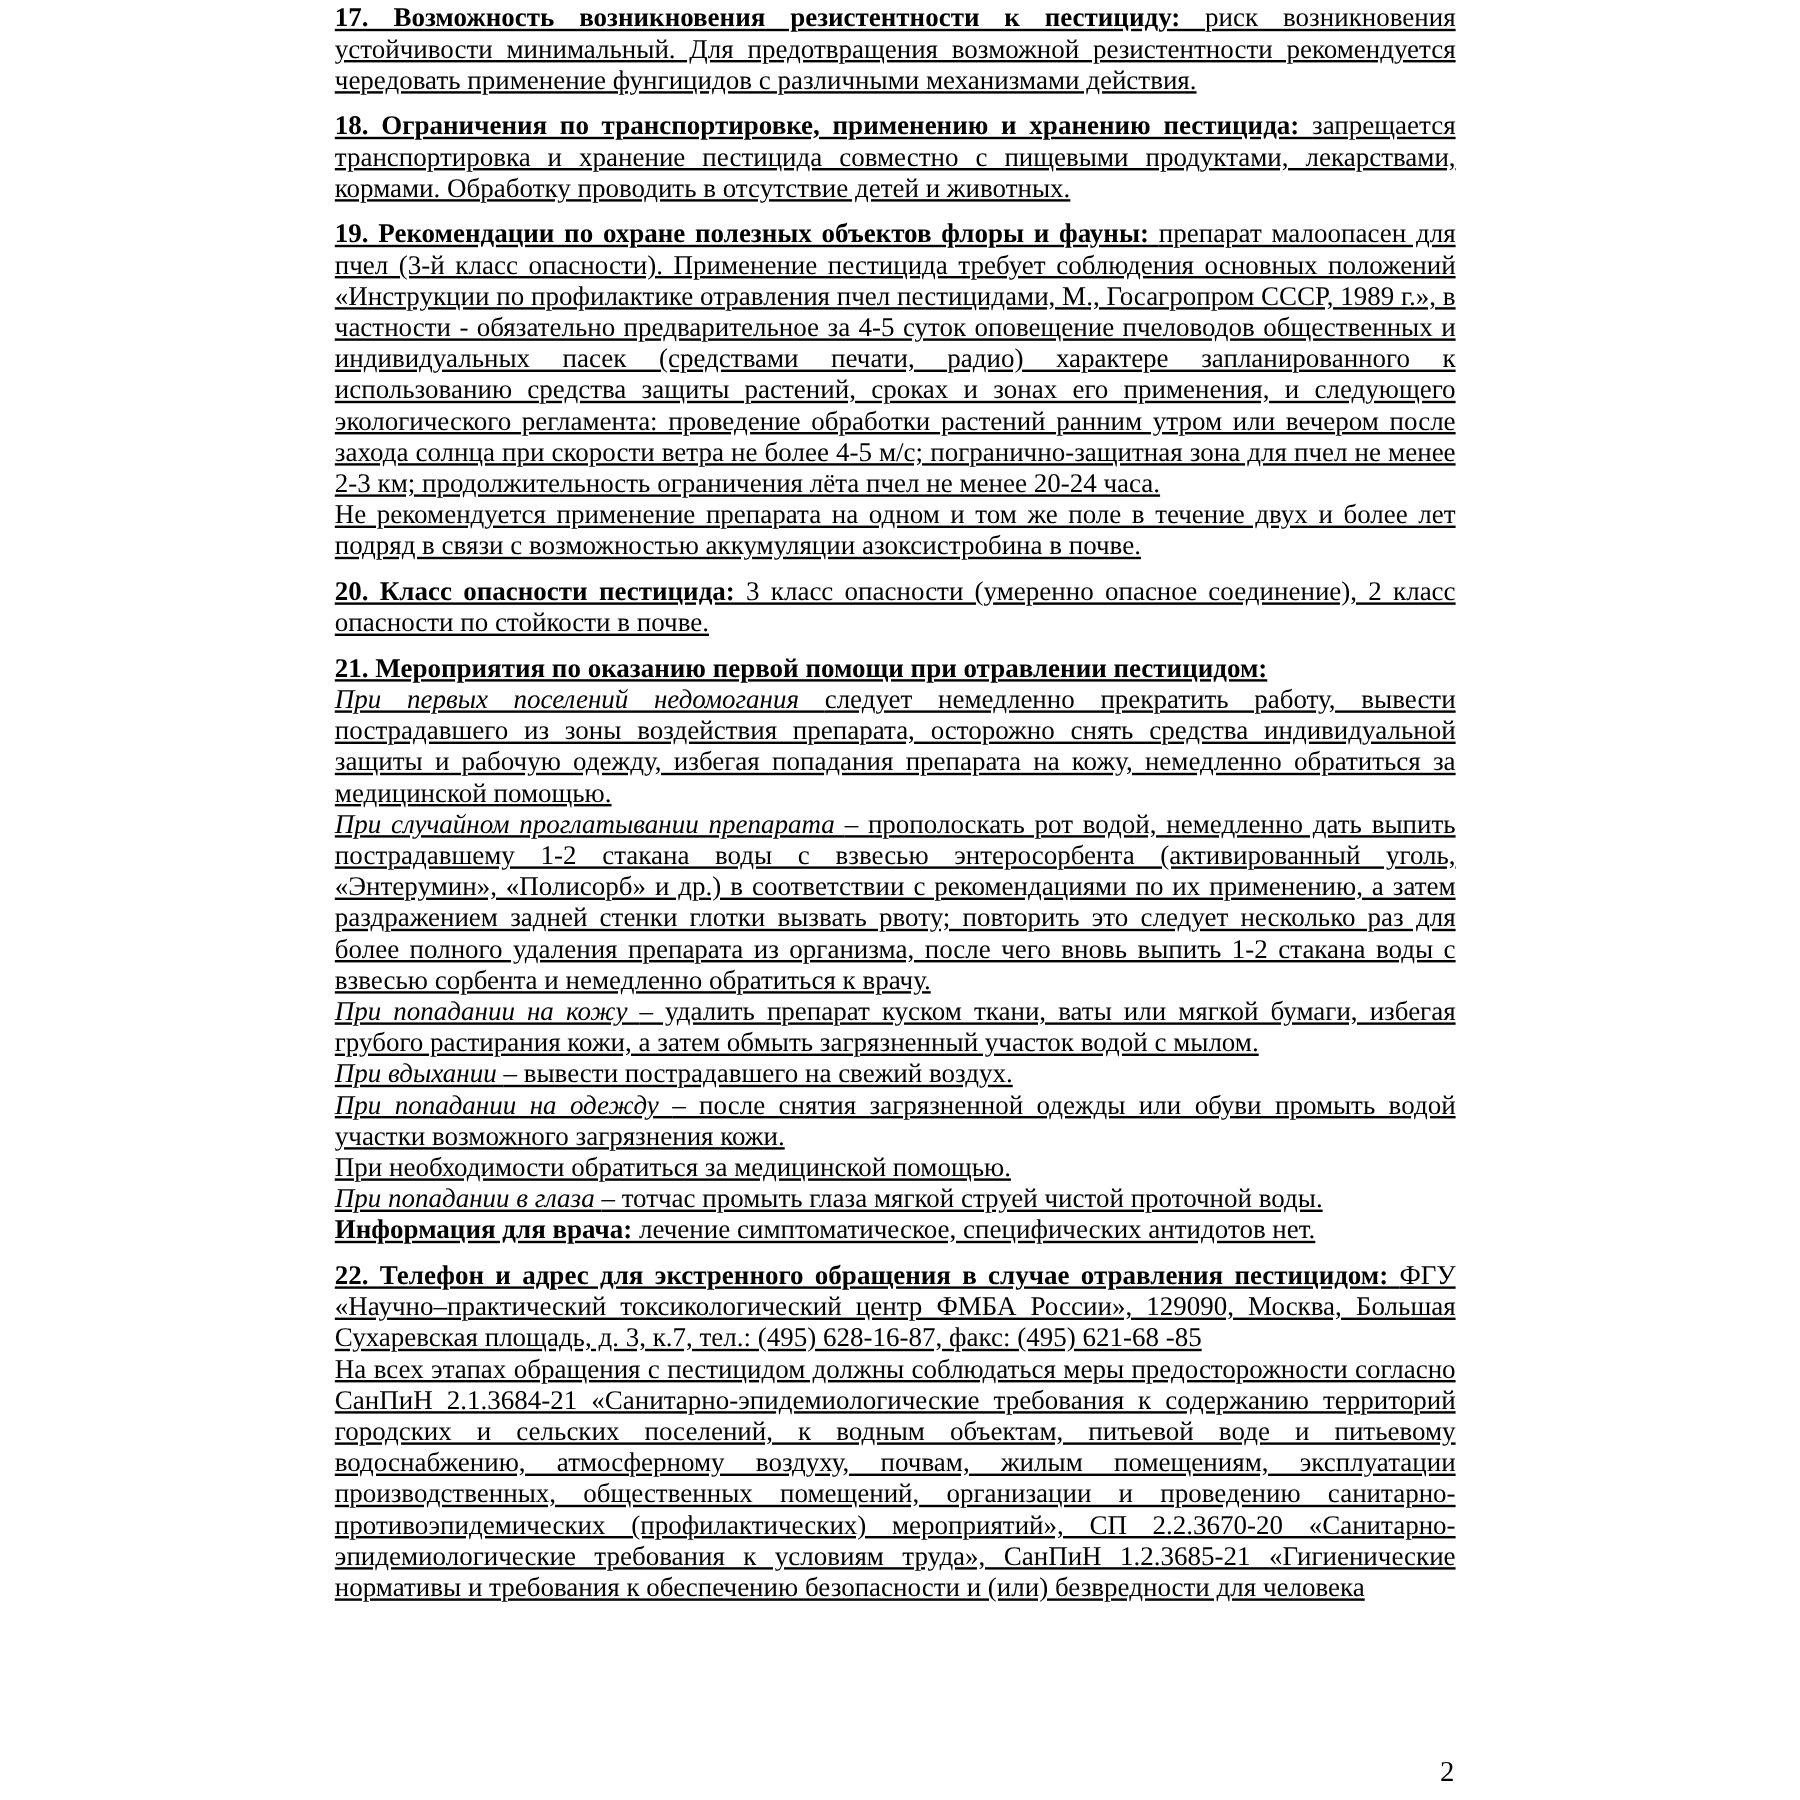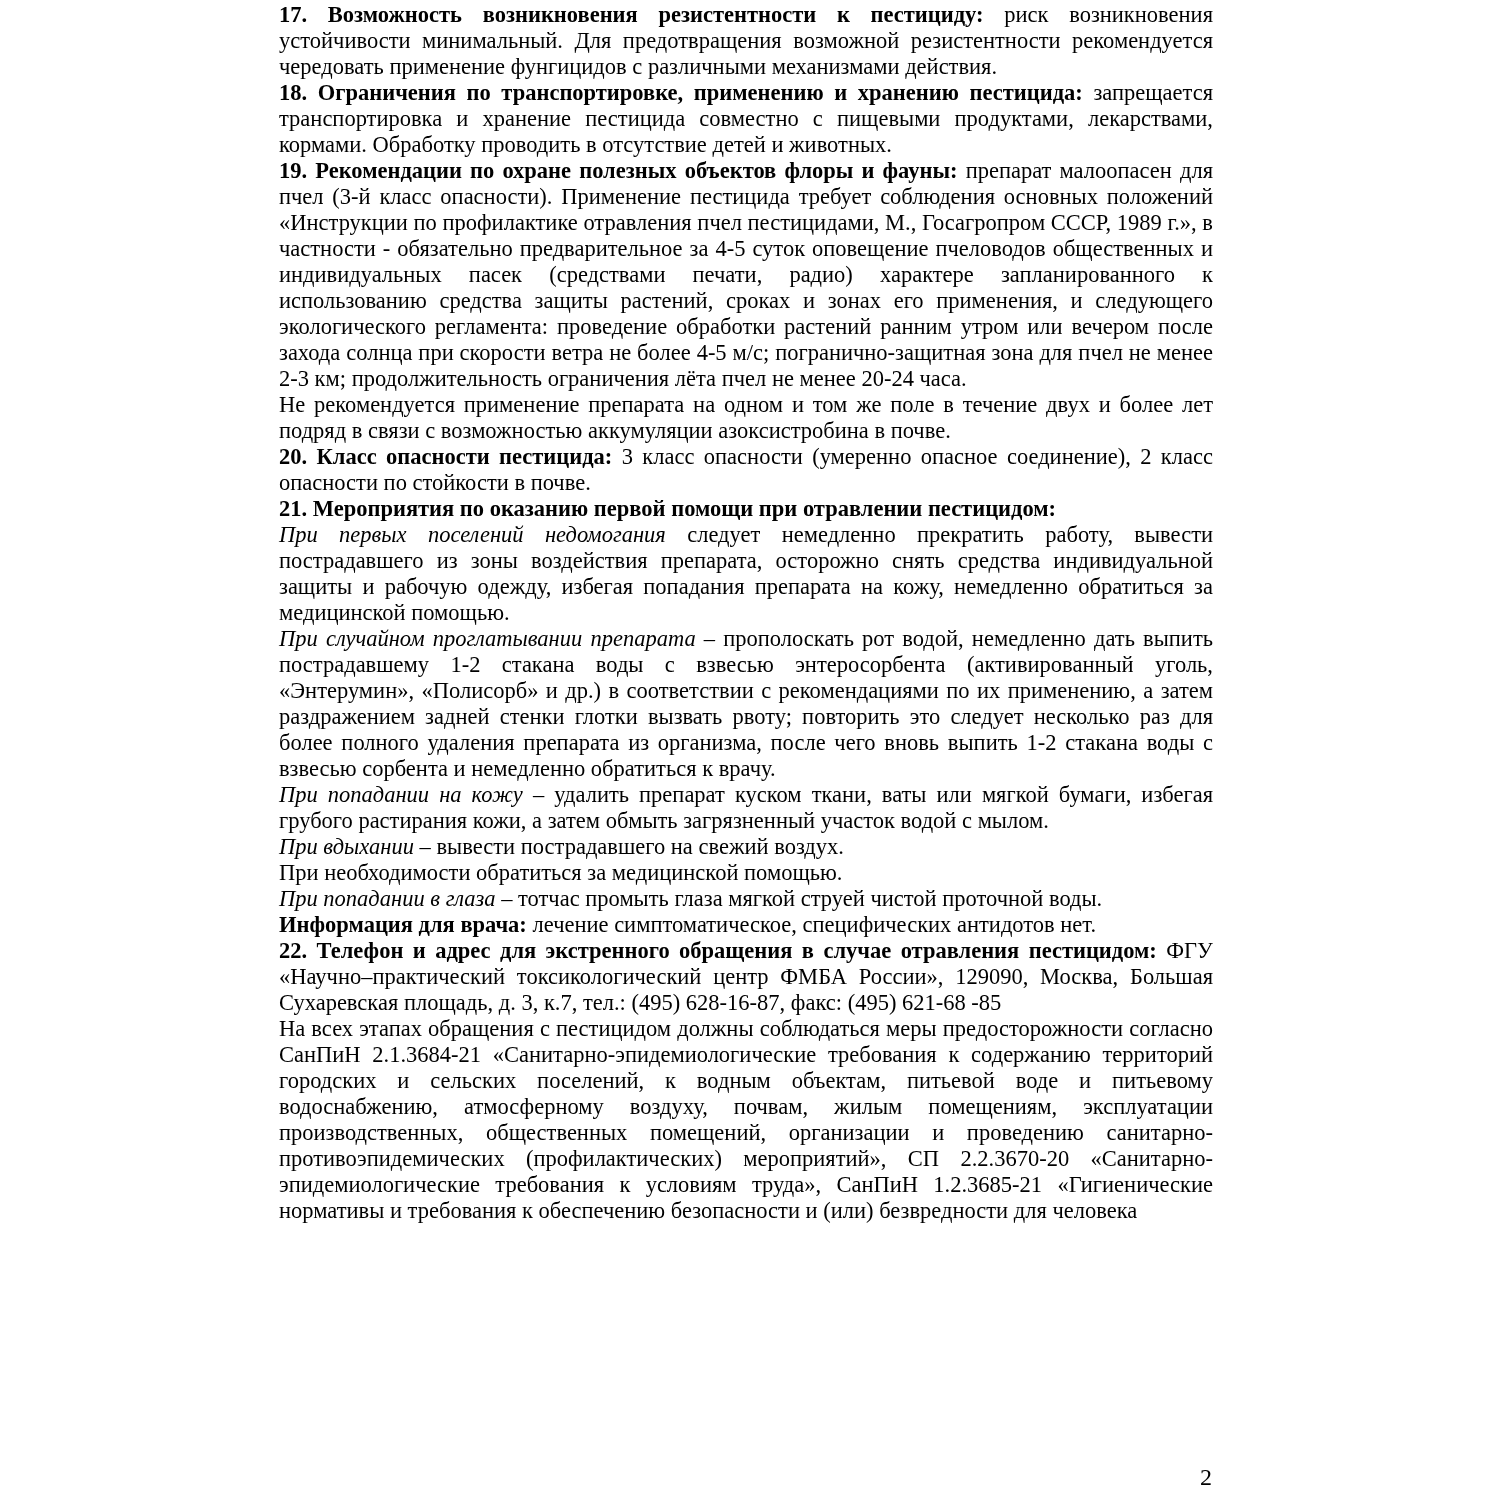--- a/index.html
+++ b/index.html
@@ -24,23 +24,24 @@
     position: absolute;
     left: 279px;
     top: 2px;
     width: 934px;
   }
   .para {
     margin: 0;
     text-align: justify;
     font-size: 22.5px;
     line-height: 26px;
+    text-decoration: underline;
   }
   .para.gap {
-    margin-top: 0;
+    margin-top: 12px;
   }
   .seg-bold { font-weight: 700; }
   .seg-italic { font-style: italic; }
   .seg-normal { font-weight: 400; font-style: normal; }
   .page-number {
     position: absolute;
     left: 1200px;
     top: 1464px;
     font-size: 24px;
     color: #000000;
@@ -54,20 +55,21 @@
       <p class="para"><span class="seg-bold">17. Возможность возникновения резистентности к пестициду: </span><span class="seg-normal">риск возникновения устойчивости минимальный. Для предотвращения возможной резистентности рекомендуется чередовать применение фунгицидов с различными механизмами действия.</span></p>
       <p class="para gap"><span class="seg-bold">18. Ограничения по транспортировке, применению и хранению пестицида: </span><span class="seg-normal">запрещается транспортировка и хранение пестицида совместно с пищевыми продуктами, лекарствами, кормами. Обработку проводить в отсутствие детей и животных.</span></p>
       <p class="para gap"><span class="seg-bold">19. Рекомендации по охране полезных объектов флоры и фауны: </span><span class="seg-normal">препарат малоопасен для пчел (3-й класс опасности). Применение пестицида требует соблюдения основных положений «Инструкции по профилактике отравления пчел пестицидами, М., Госагропром СССР, 1989 г.», в частности - обязательно предварительное за 4-5 суток оповещение пчеловодов общественных и индивидуальных пасек (средствами печати, радио) характере запланированного к использованию средства защиты растений, сроках и зонах его применения, и следующего экологического регламента: проведение обработки растений ранним утром или вечером после захода солнца при скорости ветра не более 4-5 м/с; погранично-защитная зона для пчел не менее 2-3 км; продолжительность ограничения лёта пчел не менее 20-24 часа.</span></p>
       <p class="para"><span class="seg-normal">Не рекомендуется применение препарата на одном и том же поле в течение двух и более лет подряд в связи с возможностью аккумуляции азоксистробина в почве.</span></p>
       <p class="para gap"><span class="seg-bold">20. Класс опасности пестицида: </span><span class="seg-normal">3 класс опасности (умеренно опасное соединение), 2 класс опасности по стойкости в почве.</span></p>
       <p class="para gap"><span class="seg-bold">21. Мероприятия по оказанию первой помощи при отравлении пестицидом:</span></p>
       <p class="para"><span class="seg-italic">При первых поселений недомогания </span><span class="seg-normal">следует немедленно прекратить работу, вывести пострадавшего из зоны воздействия препарата, осторожно снять средства индивидуальной защиты и рабочую одежду, избегая попадания препарата на кожу, немедленно обратиться за медицинской помощью.</span></p>
       <p class="para"><span class="seg-italic">При случайном проглатывании препарата </span><span class="seg-normal">– прополоскать рот водой, немедленно дать выпить пострадавшему 1-2 стакана воды с взвесью энтеросорбента (активированный уголь, «Энтерумин», «Полисорб» и др.) в соответствии с рекомендациями по их применению, а затем раздражением задней стенки глотки вызвать рвоту; повторить это следует несколько раз для более полного удаления препарата из организма, после чего вновь выпить 1-2 стакана воды с взвесью сорбента и немедленно обратиться к врачу.</span></p>
       <p class="para"><span class="seg-italic">При попадании на кожу </span><span class="seg-normal">– удалить препарат куском ткани, ваты или мягкой бумаги, избегая грубого растирания кожи, а затем обмыть загрязненный участок водой с мылом.</span></p>
       <p class="para"><span class="seg-italic">При вдыхании </span><span class="seg-normal">– вывести пострадавшего на свежий воздух.</span></p>
+      <p class="para"><span class="seg-italic">При попадании на одежду </span><span class="seg-normal">– после снятия загрязненной одежды или обуви промыть водой участки возможного загрязнения кожи.</span></p>
       <p class="para"><span class="seg-normal">При необходимости обратиться за медицинской помощью.</span></p>
       <p class="para"><span class="seg-italic">При попадании в глаза </span><span class="seg-normal">– тотчас промыть глаза мягкой струей чистой проточной воды.</span></p>
       <p class="para"><span class="seg-bold">Информация для врача: </span><span class="seg-normal">лечение симптоматическое, специфических антидотов нет.</span></p>
       <p class="para gap"><span class="seg-bold">22. Телефон и адрес для экстренного обращения в случае отравления пестицидом: </span><span class="seg-normal">ФГУ «Научно–практический токсикологический центр ФМБА России», 129090, Москва, Большая Сухаревская площадь, д. 3, к.7, тел.: (495) 628-16-87, факс: (495) 621-68 -85</span></p>
       <p class="para"><span class="seg-normal">На всех этапах обращения с пестицидом должны соблюдаться меры предосторожности согласно СанПиН 2.1.3684-21 «Санитарно-эпидемиологические требования к содержанию территорий городских и сельских поселений, к водным объектам, питьевой воде и питьевому водоснабжению, атмосферному воздуху, почвам, жилым помещениям, эксплуатации производственных, общественных помещений, организации и проведению санитарно-противоэпидемических (профилактических) мероприятий», СП 2.2.3670-20 «Санитарно-эпидемиологические требования к условиям труда», СанПиН 1.2.3685-21 «Гигиенические нормативы и требования к обеспечению безопасности и (или) безвредности для человека</span></p>
     </div>
   <div class="page-number">2</div>
 </div>
 
 </body></html>

